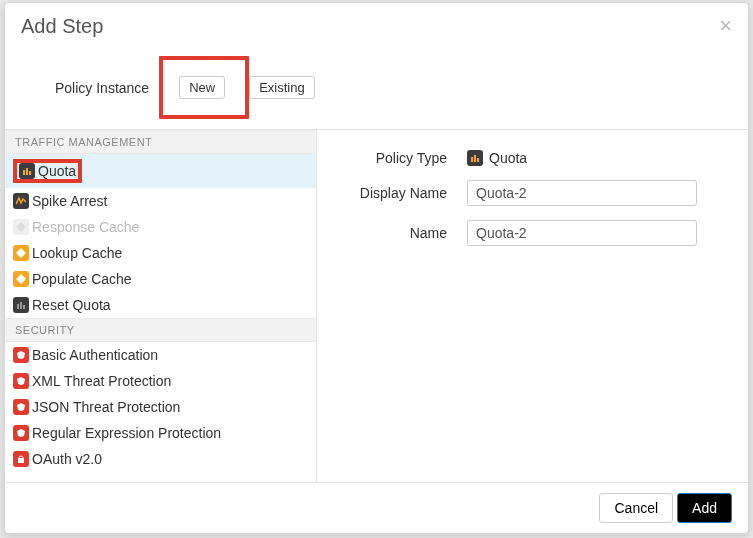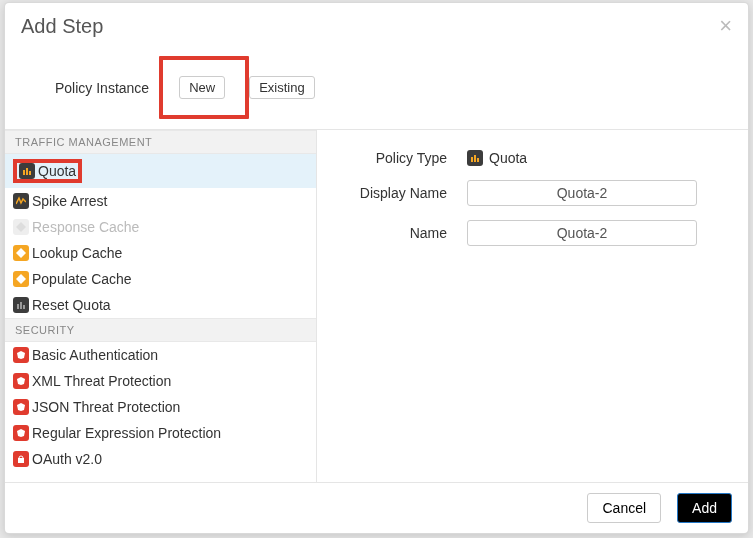--- a/index.html
+++ b/index.html
@@ -144,27 +144,26 @@
   }
   .pt-value { display:flex; align-items:center; }
   .pt-value .picon { margin-right:6px; }
   .text-input {
     border: 1px solid #ccc;
     border-radius: 3px;
     padding: 4px 8px;
     font-size: 14px;
     width: 230px;
     color:#555;
-    text-align:center;
   }
   .modal-footer {
     padding: 10px 16px;
     display:flex;
     justify-content:flex-end;
-    gap:16px;
+    gap:4px;
   }
   .btn {
     border:1px solid #ccc;
     background:#fff;
     padding:6px 14px;
     border-radius:3px;
     font-size:14px;
     cursor:pointer;
   }
   .btn-primary {

